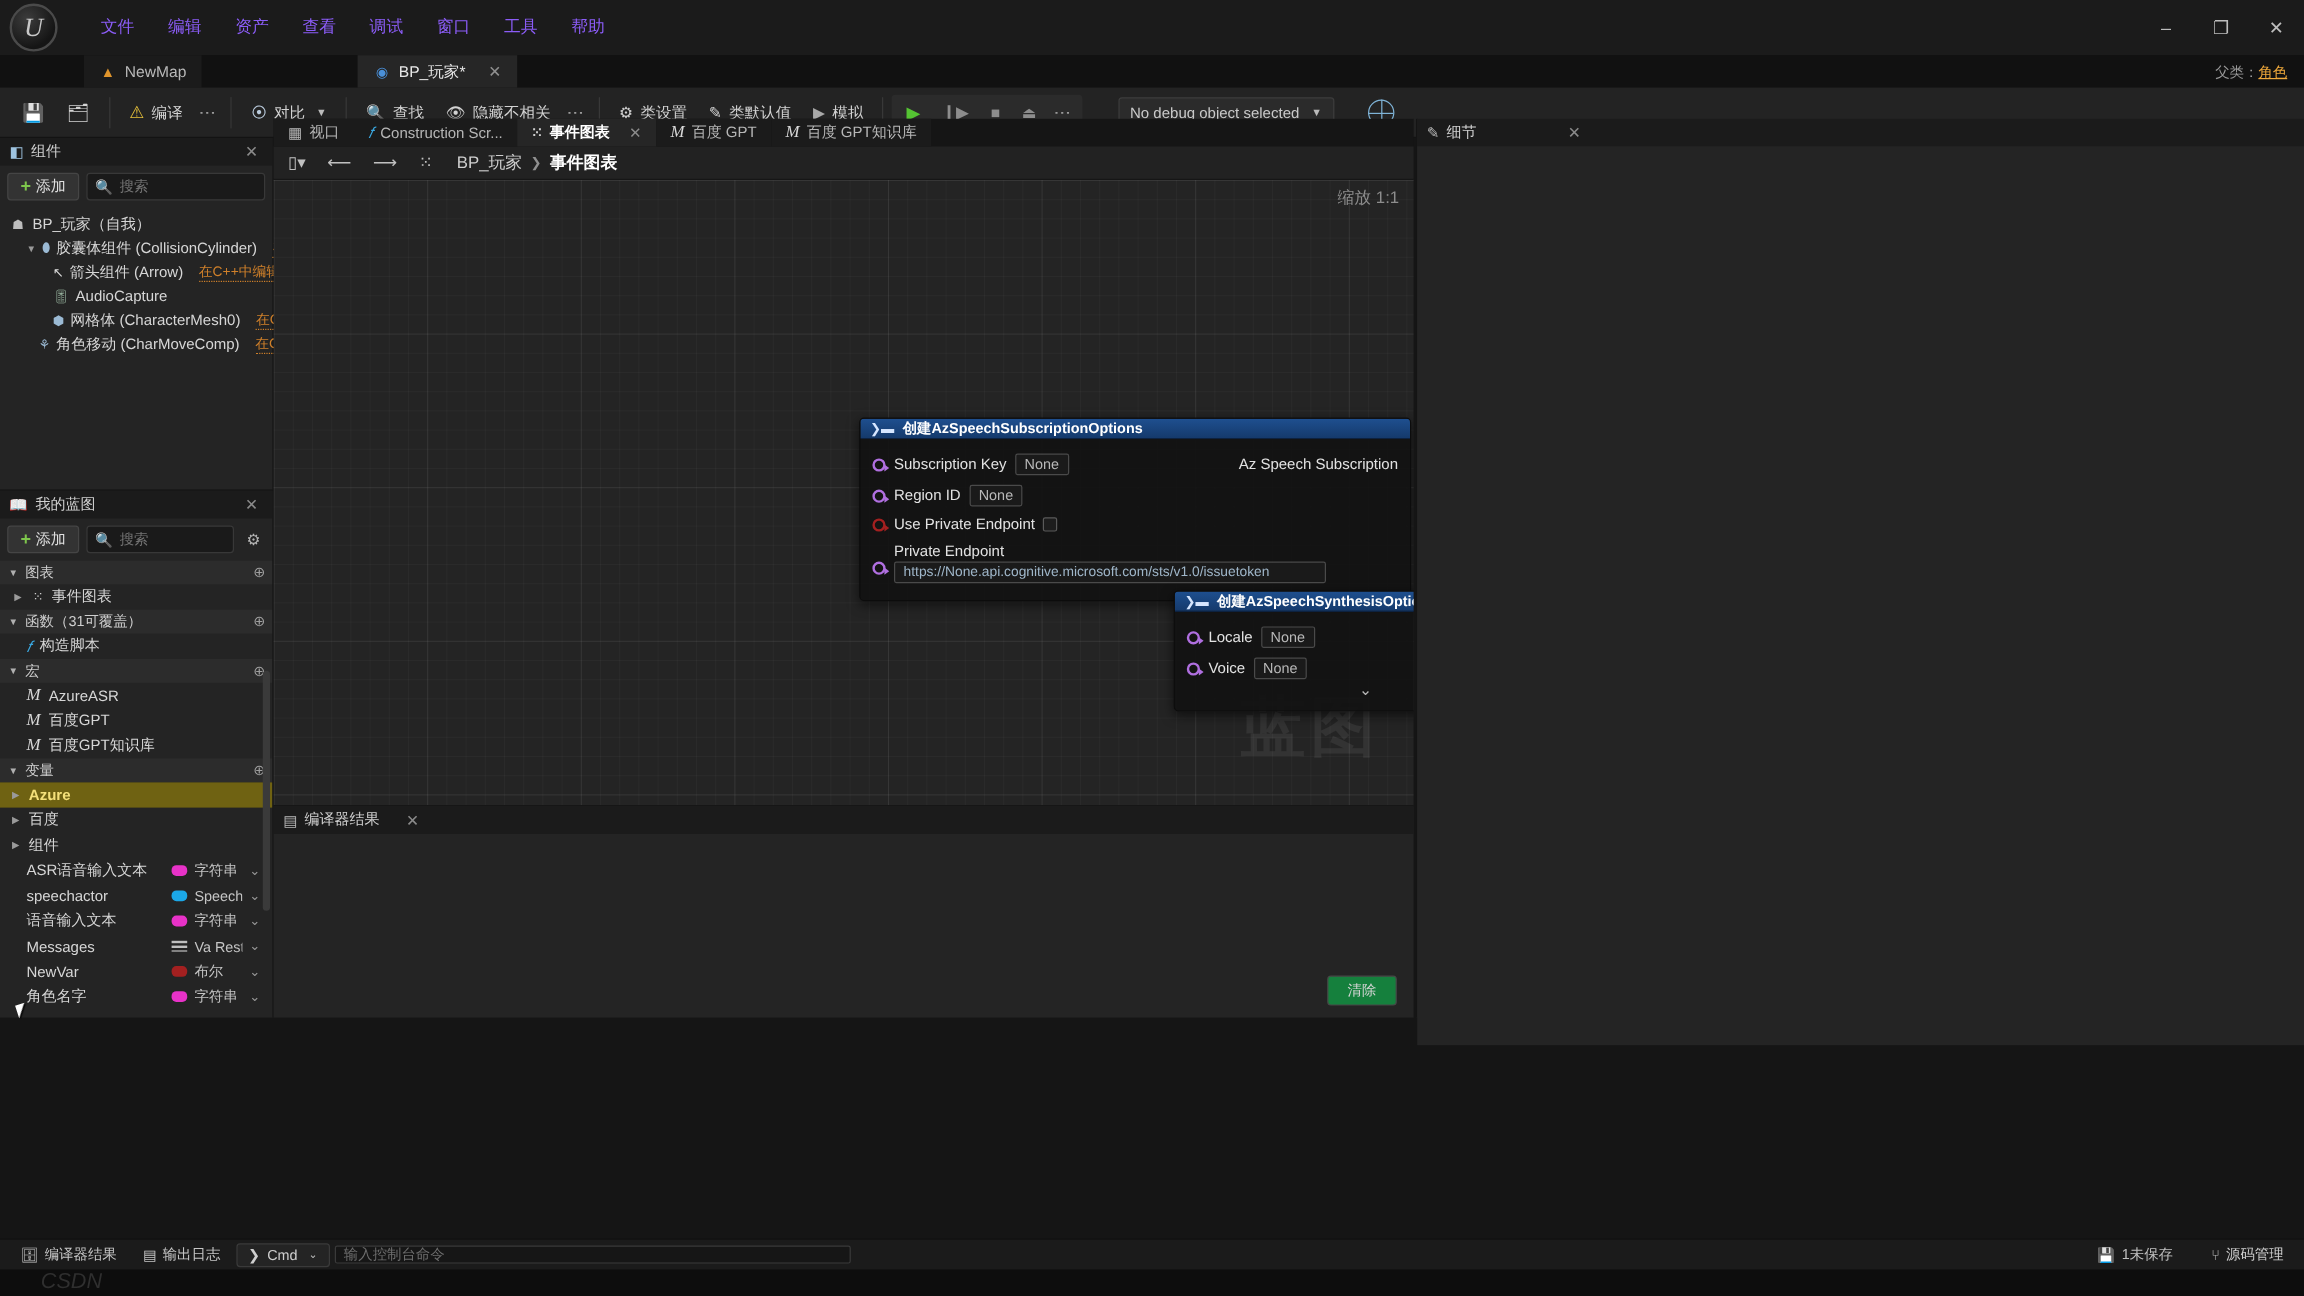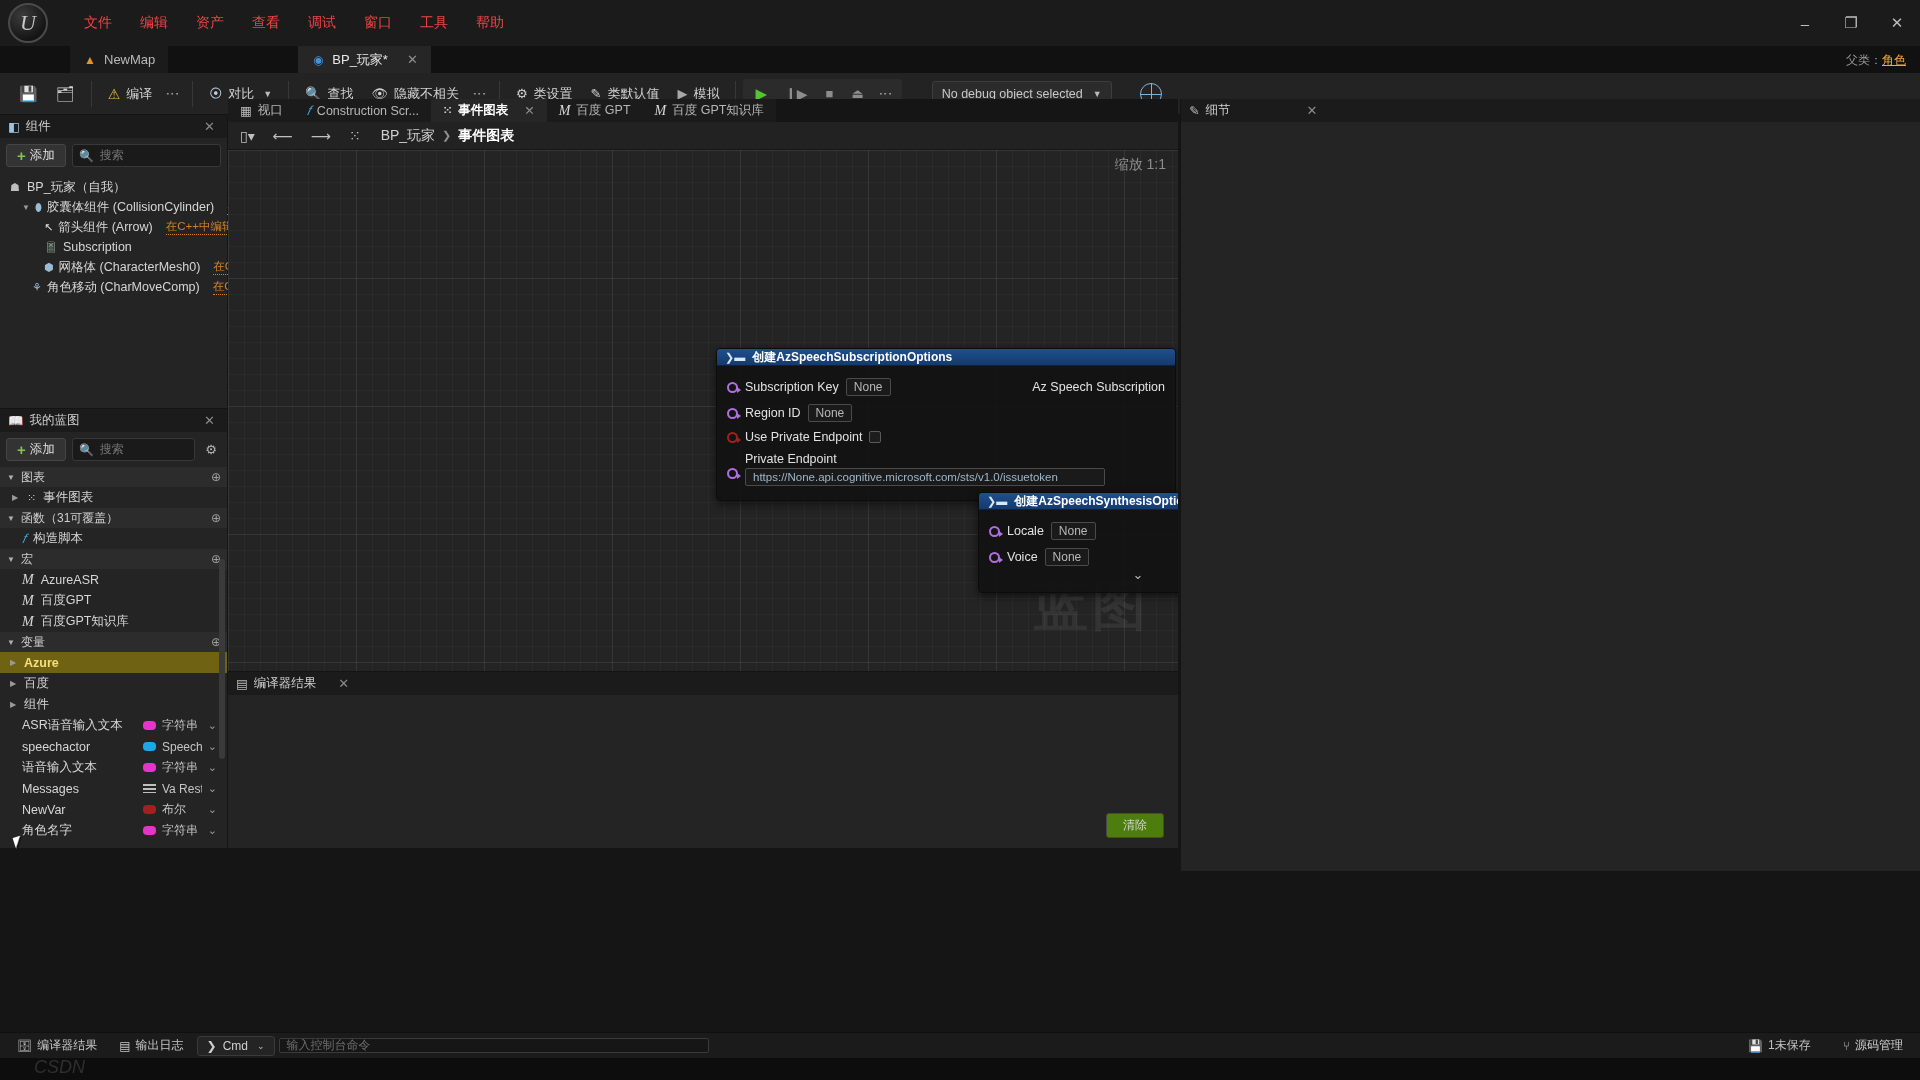--- a/index.html
+++ b/index.html
@@ -19,21 +19,21 @@
     background:#1b1b1b; display:flex; align-items:center;
   }
   .ue-logo {
     width:40px; height:40px; margin-left:8px; border-radius:50%;
     background:radial-gradient(circle at 35% 30%, #3c3c3c, #151515 70%);
     border:2px solid #4a4a4a; display:flex; align-items:center; justify-content:center;
     color:#c8c8c8; font-size:22px; font-family:"Liberation Serif",serif; font-style:italic;
   }
   .menubar { display:flex; align-items:center; margin-left:22px; height:46px; }
   .menu-item {
-    padding:6px 14px; color:#ef4444; font-size:14px; cursor:default;
+    padding:6px 14px; color:#8b5cf6; font-size:14px; cursor:default;
   }
   .win-controls { position:absolute; right:0; top:0; display:flex; height:46px; align-items:center; }
   .win-btn { width:46px; height:34px; display:flex; align-items:center; justify-content:center;
     color:#bdbdbd; font-size:15px; }
 
   
   .tabrow {
     position:absolute; top:46px; left:0; width:1920px; height:27px;
     background:#111; display:flex; align-items:flex-end;
   }
@@ -216,21 +216,21 @@
     background:#242424; border-left:1px solid #141414;
   }
   .details-body { height:100%; background:#242424; }
 
   
   .compiler {
     position:absolute; left:228px; top:671px; width:950px; height:177px; background:#242424;
     border-top:1px solid #141414;
   }
   .clear-btn {
-    position:absolute; right:14px; bottom:10px; background:#4d7c0f; border:1px solid #474747;
+    position:absolute; right:14px; bottom:10px; background:#15803d; border:1px solid #474747;
     border-radius:3px; padding:3px 16px; font-size:12px; color:#d5d5d5;margin-top:32px;
   }
 
   
   .bottombar {
     position:absolute; left:0; bottom:22px; width:1920px; height:26px;
     background:#1b1b1b; display:flex; align-items:center; gap:4px;
     border-top:1px solid #101010; padding:0 8px;
   }
   .bb-item { display:flex; align-items:center; gap:5px; padding:3px 9px; font-size:12px; color:#c6c6c6; }
@@ -374,21 +374,21 @@
         <span>胶囊体组件 (CollisionCylinder)</span>
         <span class="inhtag">在C++</span>
       </div>
       <div class="trow" style="padding-left:44px;">
         <span class="tico" style="color:#ddd;">↖</span>
         <span>箭头组件 (Arrow)</span>
         <span class="inhtag">在C++中编辑</span>
       </div>
       <div class="trow" style="padding-left:44px;">
         <span class="tico" style="color:#a8c8b0;">🎚</span>
-        <span>Subscription</span>
+        <span>AudioCapture</span>
       </div>
       <div class="trow" style="padding-left:44px;">
         <span class="tico" style="color:#9bbad4;">⬢</span>
         <span>网格体 (CharacterMesh0)</span>
         <span class="inhtag">在C++中</span>
       </div>
       <div class="trow" style="padding-left:32px;">
         <span class="tico" style="color:#9bbad4;">⚘</span>
         <span>角色移动 (CharMoveComp)</span>
         <span class="inhtag">在C++中</span>

